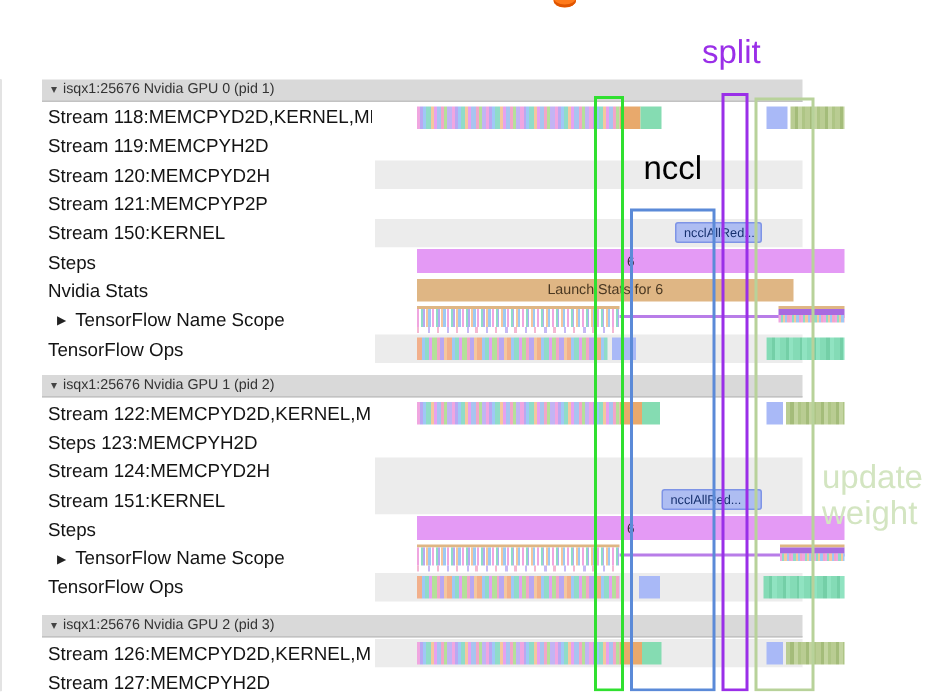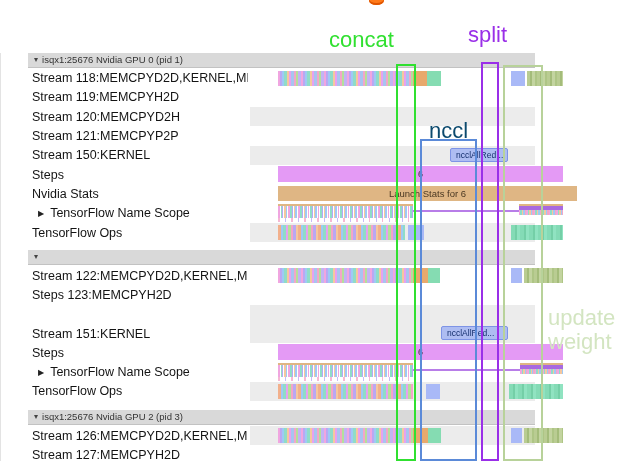--- a/index.html
+++ b/index.html
@@ -115,21 +115,21 @@
         <div class="row-label">
           <span>Steps</span>
         </div>
         <div class="seg seg-steps" style="left: 250px; width: 285px;">6</div>
       </div>
       <div class="row" style="top: 184.3px; height: 19.3px;">
         <div class="track-bg" style="left: 250px; width: 285px; background: rgb(255, 255, 255);"></div>
         <div class="row-label">
           <span>Nvidia Stats</span>
         </div>
-        <div class="seg seg-launch" style="left: 250px; width: 299px;">Launch Stats for 6</div>
+        <div class="seg seg-launch" style="left: 250px; width: 251px;">Launch Stats for 6</div>
       </div>
       <div class="row" style="top: 203.6px; height: 19.3px;">
         <div class="track-bg" style="left: 250px; width: 285px; background: rgb(255, 255, 255);"></div>
         <div class="row-label indent">
           <span class="tri">▶</span>
           <span>TensorFlow Name Scope</span>
         </div>
         <div class="seg ns-line" style="left: 252px; width: 283px;"></div>
         <div class="seg ns-left" style="left: 250px; width: 135px;">
           <div class="tan"></div>
@@ -146,40 +146,44 @@
         <div class="track-bg" style="left: 250px; width: 285px; background: rgb(236, 236, 236);"></div>
         <div class="row-label">
           <span>TensorFlow Ops</span>
         </div>
         <div class="seg seg-ops" style="left: 250px; width: 127px;"></div>
         <div class="seg seg-block" style="left: 380px; width: 16px; background: rgb(169, 185, 247);"></div>
         <div class="seg seg-teal-stripe" style="left: 483px; width: 52px;"></div>
       </div>
       <div class="hdr-band" style="top: 250px; height: 14.5px;">
         <span class="tri">▾</span>
+        <span>isqx1:25676 Nvidia GPU 1 (pid 2)</span>
       </div>
       <div class="row" style="top: 266px; height: 19.3px;">
         <div class="track-bg" style="left: 250px; width: 285px; background: rgb(255, 255, 255);"></div>
         <div class="row-label">
           <span>Stream 122:MEMCPYD2D,KERNEL,MI</span>
         </div>
         <div class="seg seg-stripes" style="left: 250px; width: 135px;"></div>
         <div class="seg seg-block" style="left: 385px; width: 15px; background: rgb(232, 169, 108);"></div>
         <div class="seg seg-block" style="left: 400px; width: 12px; background: rgb(133, 220, 178);"></div>
         <div class="seg seg-block" style="left: 483px; width: 11px; background: rgb(169, 185, 247);"></div>
         <div class="seg seg-olive" style="left: 496px; width: 39px;"></div>
       </div>
       <div class="row" style="top: 285.3px; height: 19.3px;">
         <div class="track-bg" style="left: 250px; width: 285px; background: rgb(255, 255, 255);"></div>
         <div class="row-label">
           <span>Steps 123:MEMCPYH2D</span>
         </div>
       </div>
       <div class="row" style="top: 304.6px; height: 19.3px;">
         <div class="track-bg" style="left: 250px; width: 285px; background: rgb(236, 236, 236);"></div>
+        <div class="row-label">
+          <span>Stream 124:MEMCPYD2H</span>
+        </div>
       </div>
       <div class="row" style="top: 323.9px; height: 19.3px;">
         <div class="track-bg" style="left: 250px; width: 285px; background: rgb(236, 236, 236);"></div>
         <div class="row-label">
           <span>Stream 151:KERNEL</span>
         </div>
         <div class="seg seg-ncclevt" style="left: 413px; width: 67px;">ncclAllRed...</div>
       </div>
       <div class="row" style="top: 343.2px; height: 19.3px;">
         <div class="track-bg" style="left: 250px; width: 285px; background: rgb(255, 255, 255);"></div>
@@ -233,23 +237,22 @@
       <div class="row" style="top: 445.3px; height: 19.3px;">
         <div class="track-bg" style="left: 250px; width: 285px; background: rgb(255, 255, 255);"></div>
         <div class="row-label">
           <span>Stream 127:MEMCPYH2D</span>
         </div>
       </div>
     </div>
 
   <div class="orange-glyph" id="orange-glyph" style="left: 369px; top: -4px; width: 15px; height: 9px;"></div>
 
-  <div class="ann-text" id="ann-concat-text" style="left: 329px; top: 28px; color: rgb(48, 224, 48);">concat</div>
   <div class="ann-text" id="ann-split-text" style="left: 468px; top: 23px; color: rgb(154, 47, 232);">split</div>
-  <div class="ann-text" id="ann-nccl-text" style="left: 429px; top: 119px; color: #0c4a6e;">nccl</div>
+  <div class="ann-text" id="ann-nccl-text" style="left: 429px; top: 100px; color: #000000;">nccl</div>
   <div class="ann-text" id="ann-weight-text" style="left: 548px; top: 306px; color: rgb(211, 229, 193);">
     <div>update</div>
     <div>weight</div>
   </div>
 
   <div class="ann-box" id="ann-concat-box" style="left: 396px; top: 64px; width: 20px; height: 397px; border: 2px solid rgb(48, 224, 48);"></div>
   <div class="ann-box" id="ann-split-box" style="left: 481px; top: 62px; width: 18px; height: 399px; border: 2px solid rgb(154, 47, 232);"></div>
   <div class="ann-box" id="ann-nccl-box" style="left: 420px; top: 139px; width: 57px; height: 322px; border: 2px solid rgb(91, 138, 216);"></div>
   <div class="ann-box" id="ann-weight-box" style="left: 503px; top: 65px; width: 40px; height: 396px; border: 2px solid rgb(184, 210, 154);"></div>
 </div>

